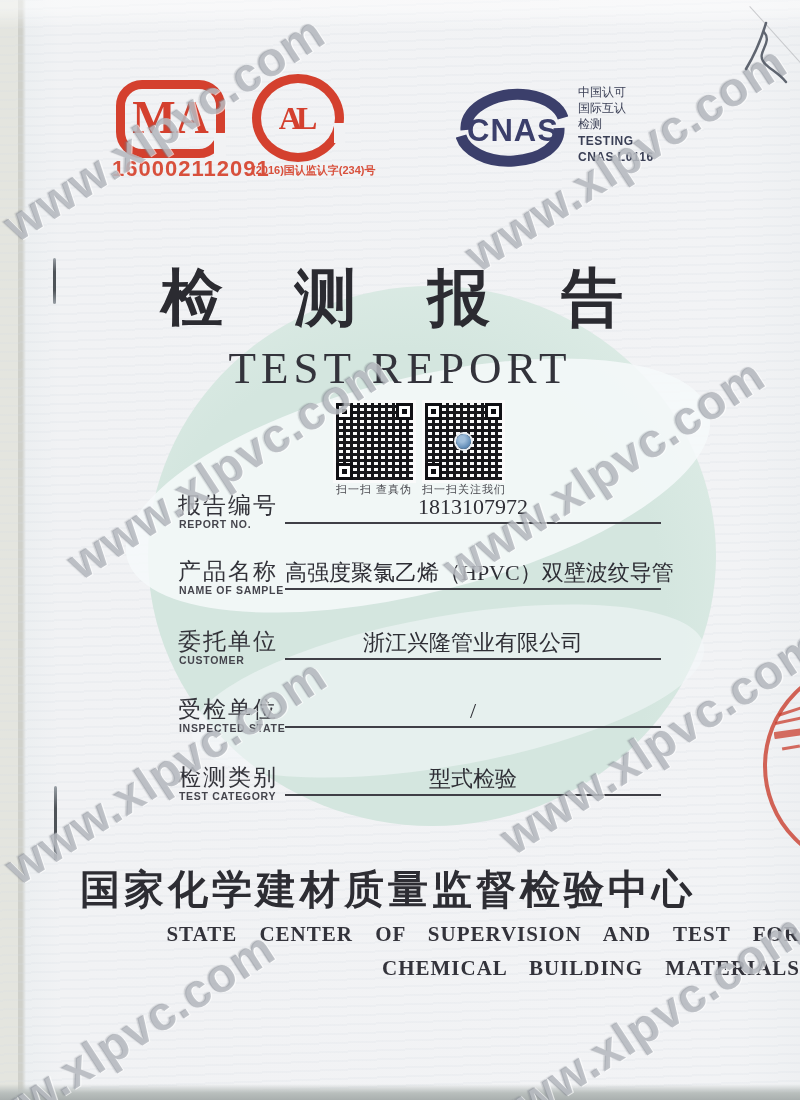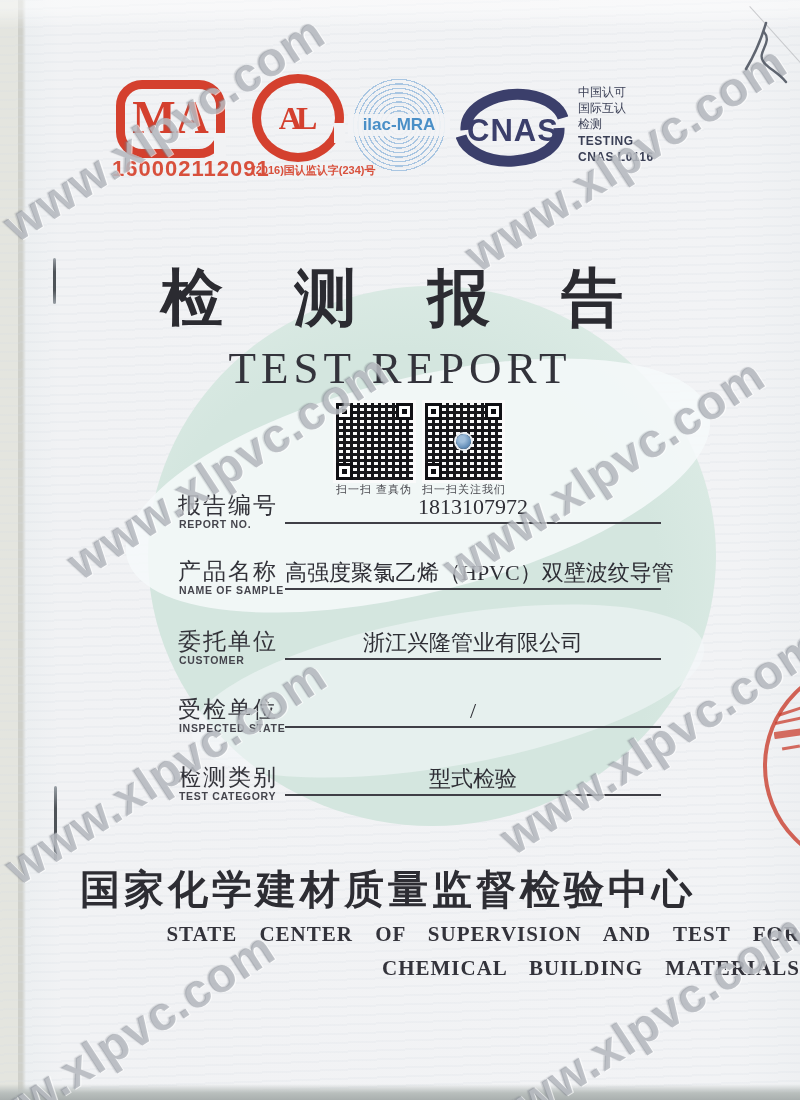--- a/index.html
+++ b/index.html
@@ -135,24 +135,20 @@
       <span class="cma-notch"></span>
     </div>
     <div class="cma-number">160002112091</div>
     <div class="cma-approval">(2016)国认监认字(234)号</div>
 
     <div class="cal-box">
       <span class="cal-letters">AL</span>
       <span class="cal-notch"></span>
     </div>
 
-    <div class="ilac">
-      <span class="ilac-band"></span>
-      <span class="ilac-label">ilac-MRA</span>
-    </div>
 
     <svg class="cnas" viewBox="0 0 112 80" xmlns="http://www.w3.org/2000/svg">
       <path d="M10,42 C8,18 44,3 72,7 C92,10 104,20 107,30" fill="none" stroke="#3b3f6b" stroke-width="11"></path>
       <path d="M5,48 C9,62 30,75 58,73 C86,71 104,58 103,40" fill="none" stroke="#3b3f6b" stroke-width="11"></path>
       <text x="11" y="53" font-size="31" font-weight="bold" fill="#3b3f6b" letter-spacing="1" font-family="Liberation Sans, sans-serif">CNAS</text>
     </svg>
 
     <div class="cnas-right">
       <div>中国认可</div>
       <div>国际互认</div>

